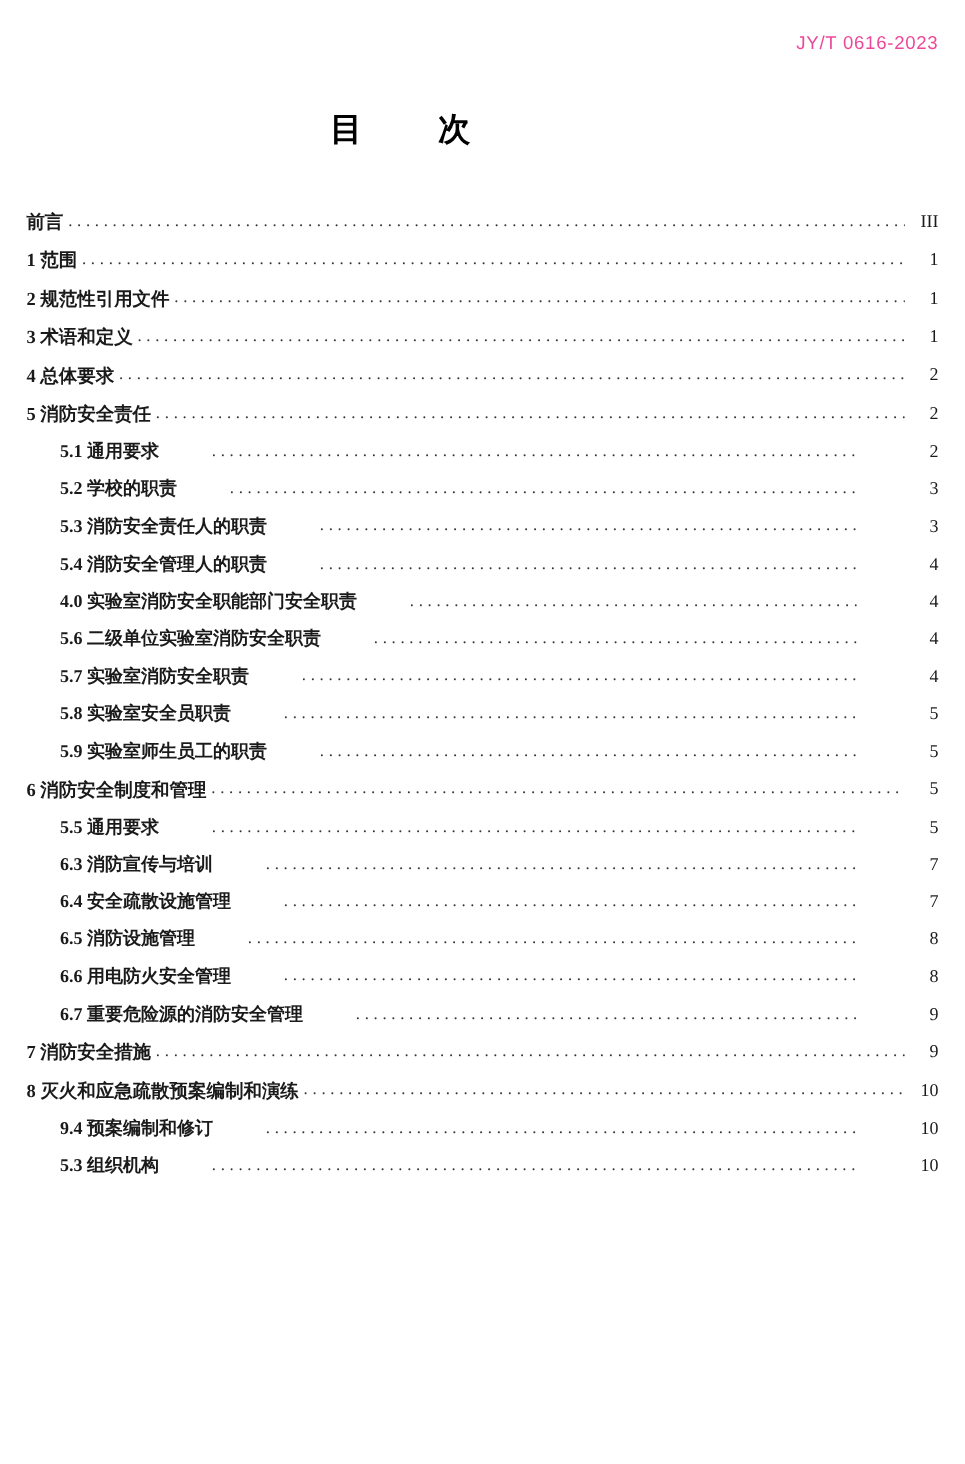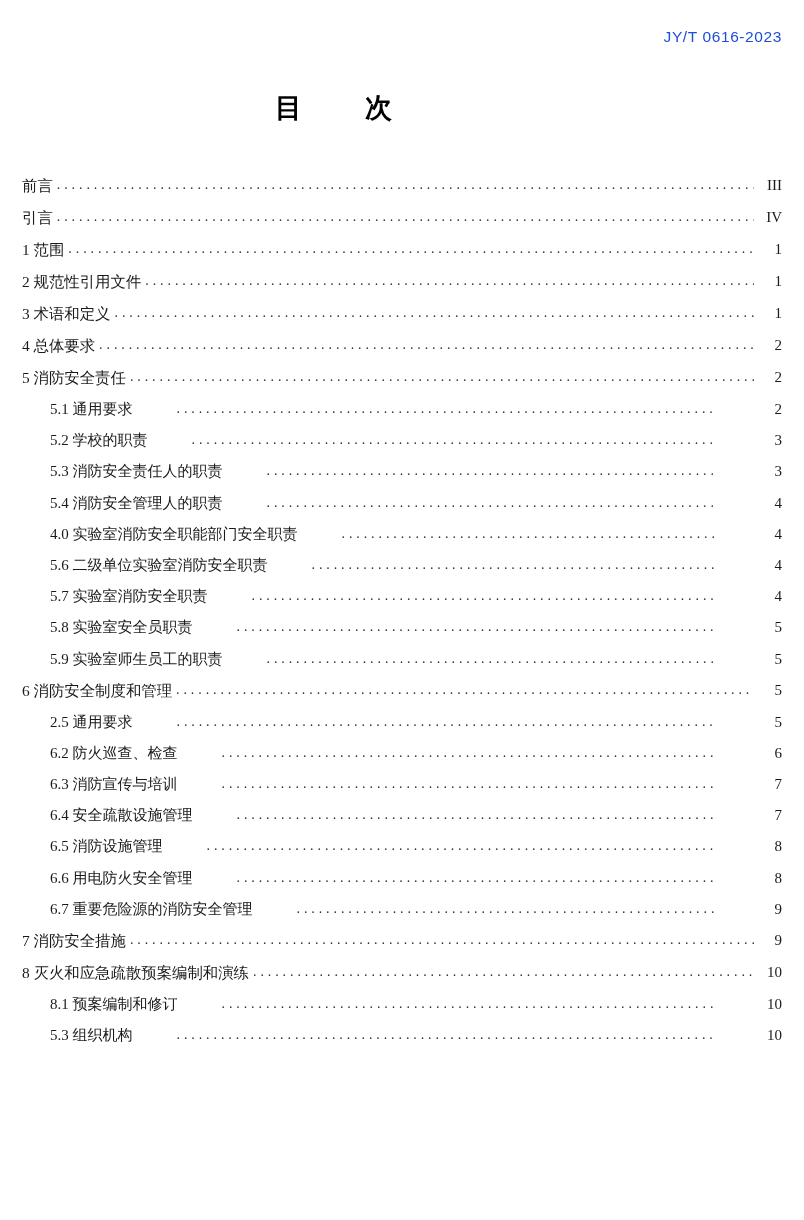--- a/index.html
+++ b/index.html
@@ -22,21 +22,21 @@
     box-sizing: border-box;
     padding: 0;
   }
   .header-std {
     position: absolute;
     top: 28px;
     right: 22px;
     font-family: "Liberation Sans", "DejaVu Sans", sans-serif;
     font-size: 15.5px;
     letter-spacing: 0.6px;
-    color: #1d4ed8;
+    color: #ec4899;
     white-space: nowrap;
   }
   .toc-title {
     position: absolute;
     top: 90px;
     left: 0;
     width: 667px;
     text-align: center;
     font-family: "Liberation Serif", "DejaVu Serif", serif;
     font-size: 27px;
@@ -63,20 +63,21 @@
   }
   .toc-row.lvl2 {
     padding-left: 28px;
     font-size: 15px;
     margin-bottom: 16.2px;
     gap: 40px;
   }
   .toc-label {
     flex: 0 0 auto;
     padding-right: 4px;
+    font-weight: bold;
   }
   .toc-dots {
     flex: 1 1 auto;
     overflow: hidden;
     position: relative;
     height: 1em;
   }
   .toc-dots::after {
     content: ". . . . . . . . . . . . . . . . . . . . . . . . . . . . . . . . . . . . . . . . . . . . . . . . . . . . . . . . . . . . . . . . . . . . . . . . . . . . . . . . . . . . . . . . . . . . . . . . . . . . . . . . . . . . . . . . . . . . . . . . . . . . . . . . . . . . . . . . . . . . . . . . . . . . . . . . . . . . . . . . . . . . . . . . . . . . . . . . . . . . . . . . . . . . . . . . . . . . . . . . . . . . . . . . . . . . . . . . . . . . . . . . . . . .";
     position: absolute;
@@ -104,25 +105,20 @@
 
   <div class="toc-title">目　次</div>
 
   <div class="toc-list" id="toc-list">
       <div class="toc-row">
         <span class="toc-label">前言</span>
         <span class="toc-dots"></span>
         <span class="toc-page">III</span>
       </div>
       <div class="toc-row">
-        <span class="toc-label">引言</span>
-        <span class="toc-dots"></span>
-        <span class="toc-page">IV</span>
-      </div>
-      <div class="toc-row">
         <span class="toc-label">1 范围</span>
         <span class="toc-dots"></span>
         <span class="toc-page">1</span>
       </div>
       <div class="toc-row">
         <span class="toc-label">2 规范性引用文件</span>
         <span class="toc-dots"></span>
         <span class="toc-page">1</span>
       </div>
       <div class="toc-row">
@@ -184,28 +180,23 @@
         <span class="toc-label">5.9 实验室师生员工的职责</span>
         <span class="toc-dots"></span>
         <span class="toc-page">5</span>
       </div>
       <div class="toc-row">
         <span class="toc-label">6 消防安全制度和管理</span>
         <span class="toc-dots"></span>
         <span class="toc-page">5</span>
       </div>
       <div class="toc-row lvl2">
-        <span class="toc-label">2.5 通用要求</span>
-        <span class="toc-dots"></span>
-        <span class="toc-page">5</span>
-      </div>
-      <div class="toc-row lvl2">
-        <span class="toc-label">6.2 防火巡查、检查</span>
-        <span class="toc-dots"></span>
-        <span class="toc-page">6</span>
+        <span class="toc-label">5.5 通用要求</span>
+        <span class="toc-dots"></span>
+        <span class="toc-page">5</span>
       </div>
       <div class="toc-row lvl2">
         <span class="toc-label">6.3 消防宣传与培训</span>
         <span class="toc-dots"></span>
         <span class="toc-page">7</span>
       </div>
       <div class="toc-row lvl2">
         <span class="toc-label">6.4 安全疏散设施管理</span>
         <span class="toc-dots"></span>
         <span class="toc-page">7</span>
@@ -229,21 +220,21 @@
         <span class="toc-label">7 消防安全措施</span>
         <span class="toc-dots"></span>
         <span class="toc-page">9</span>
       </div>
       <div class="toc-row">
         <span class="toc-label">8 灭火和应急疏散预案编制和演练</span>
         <span class="toc-dots"></span>
         <span class="toc-page">10</span>
       </div>
       <div class="toc-row lvl2">
-        <span class="toc-label">8.1 预案编制和修订</span>
+        <span class="toc-label">9.4 预案编制和修订</span>
         <span class="toc-dots"></span>
         <span class="toc-page">10</span>
       </div>
       <div class="toc-row lvl2">
         <span class="toc-label">5.3 组织机构</span>
         <span class="toc-dots"></span>
         <span class="toc-page">10</span>
       </div>
     </div>
 

